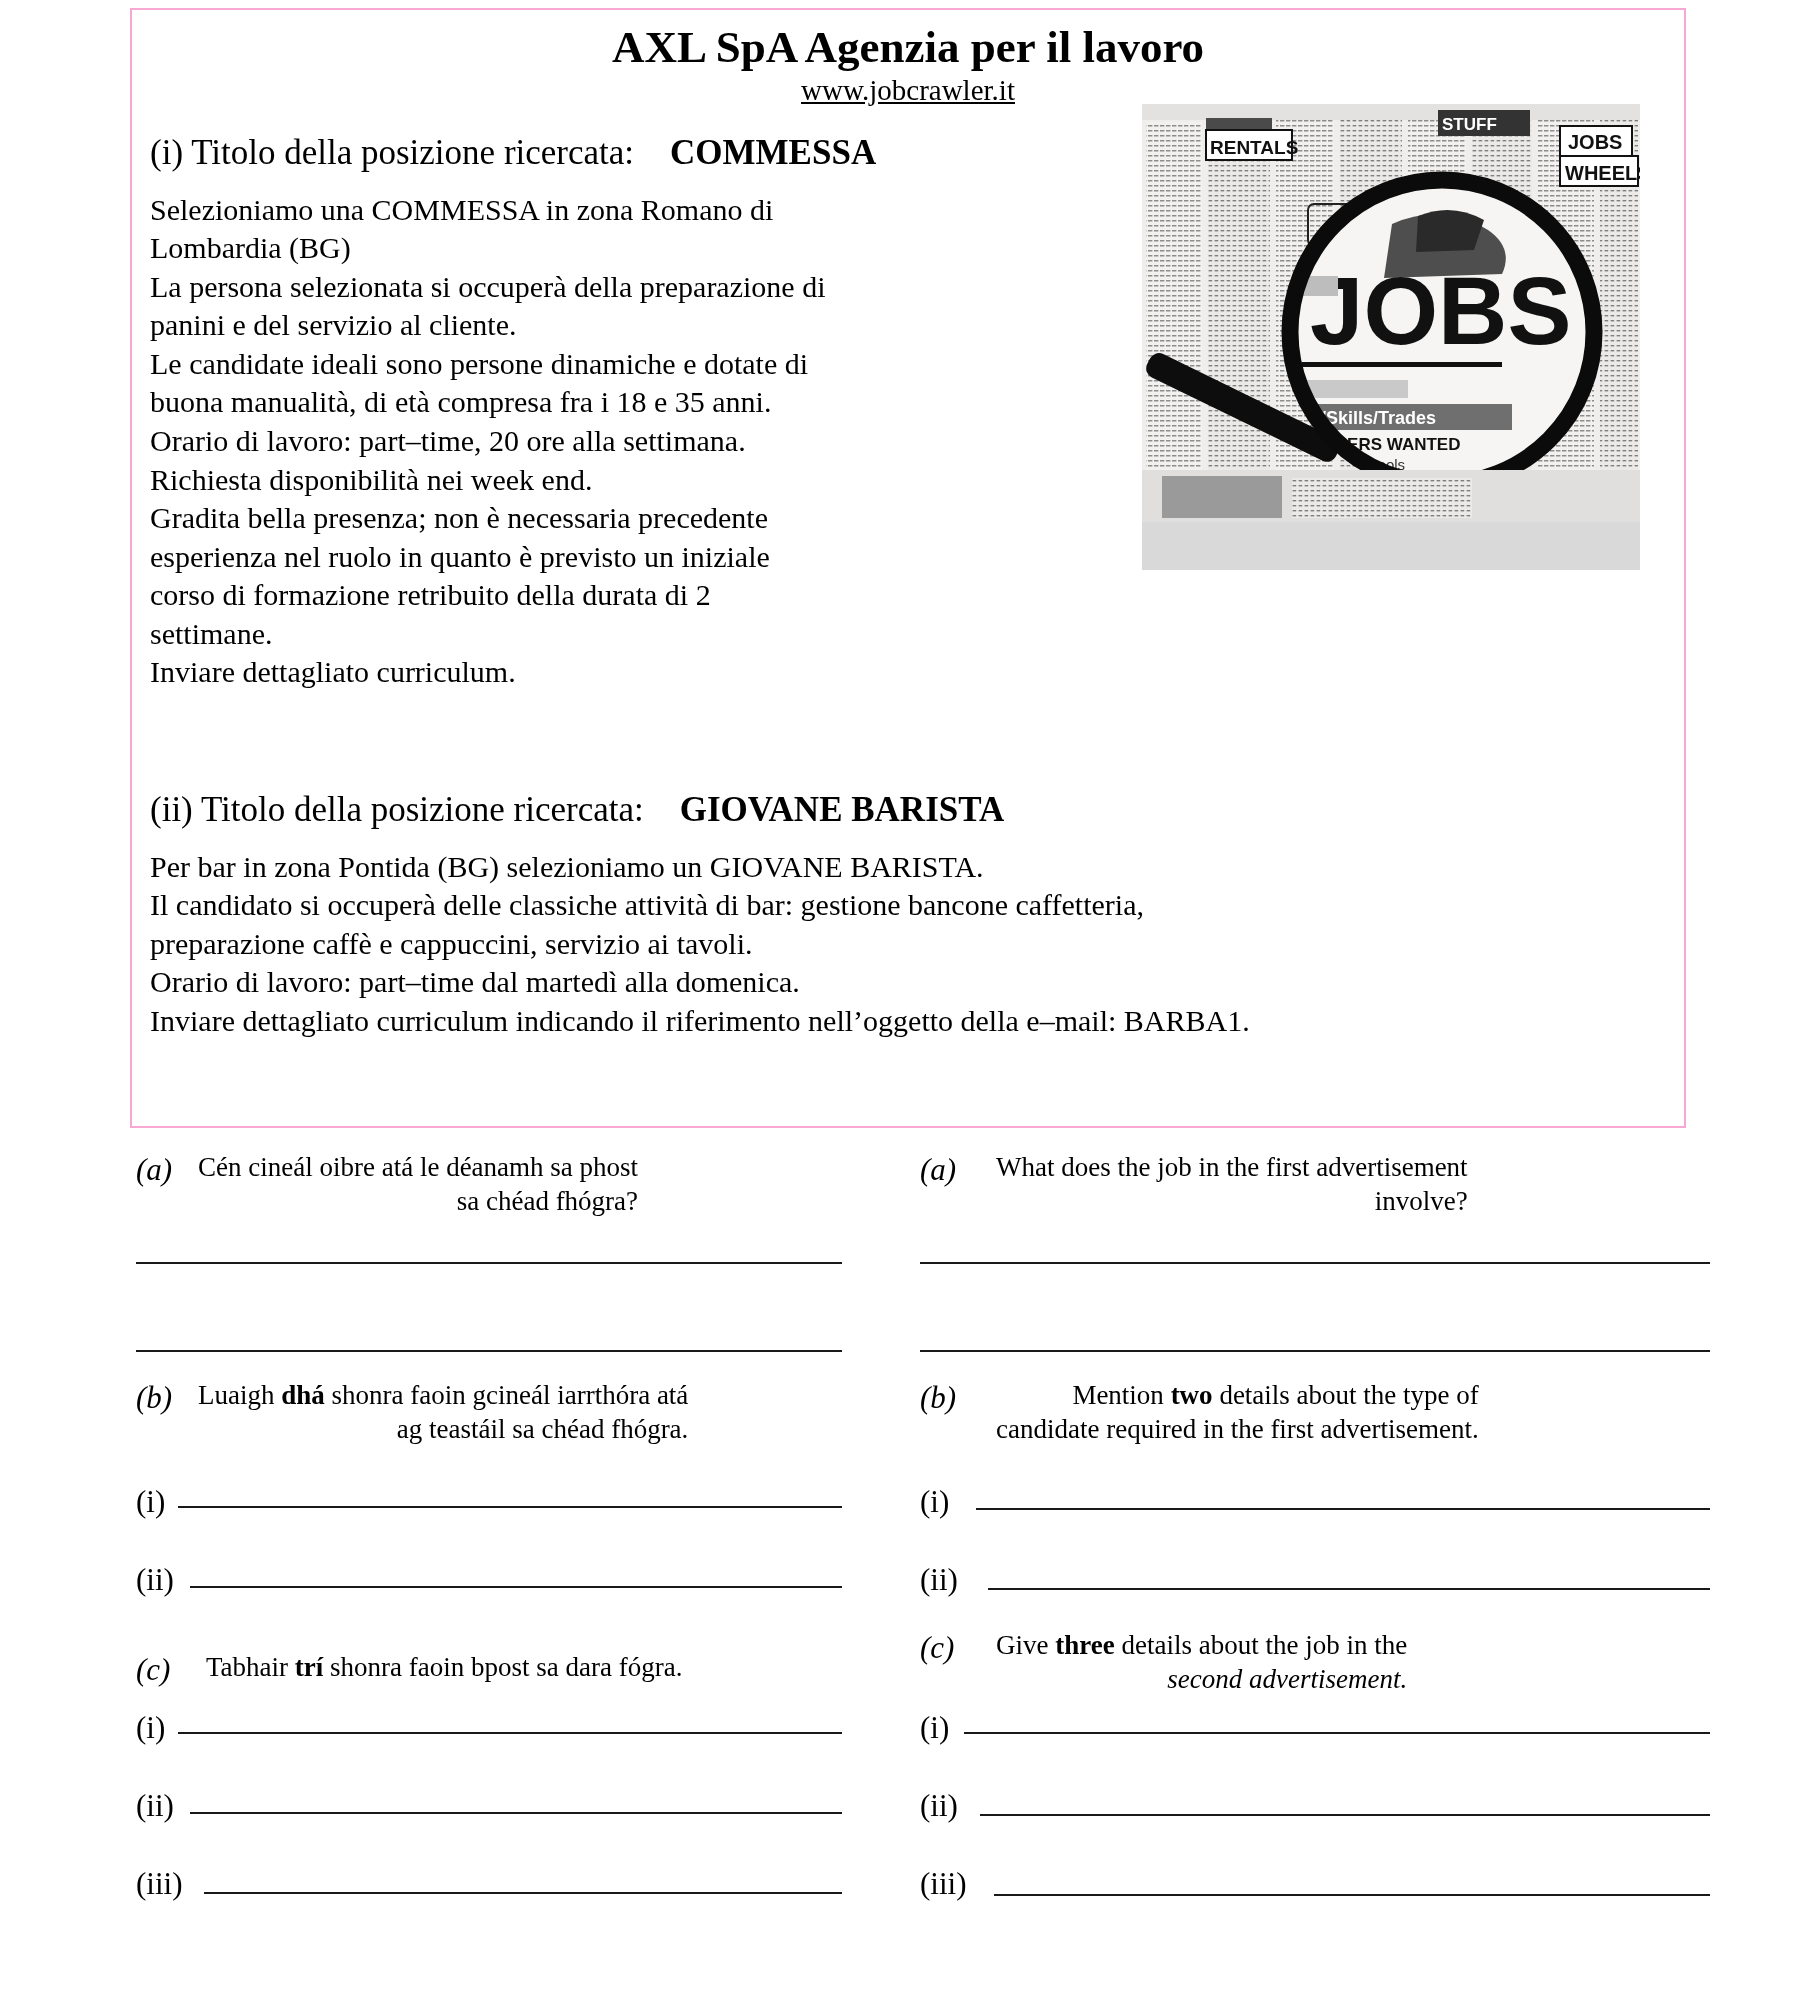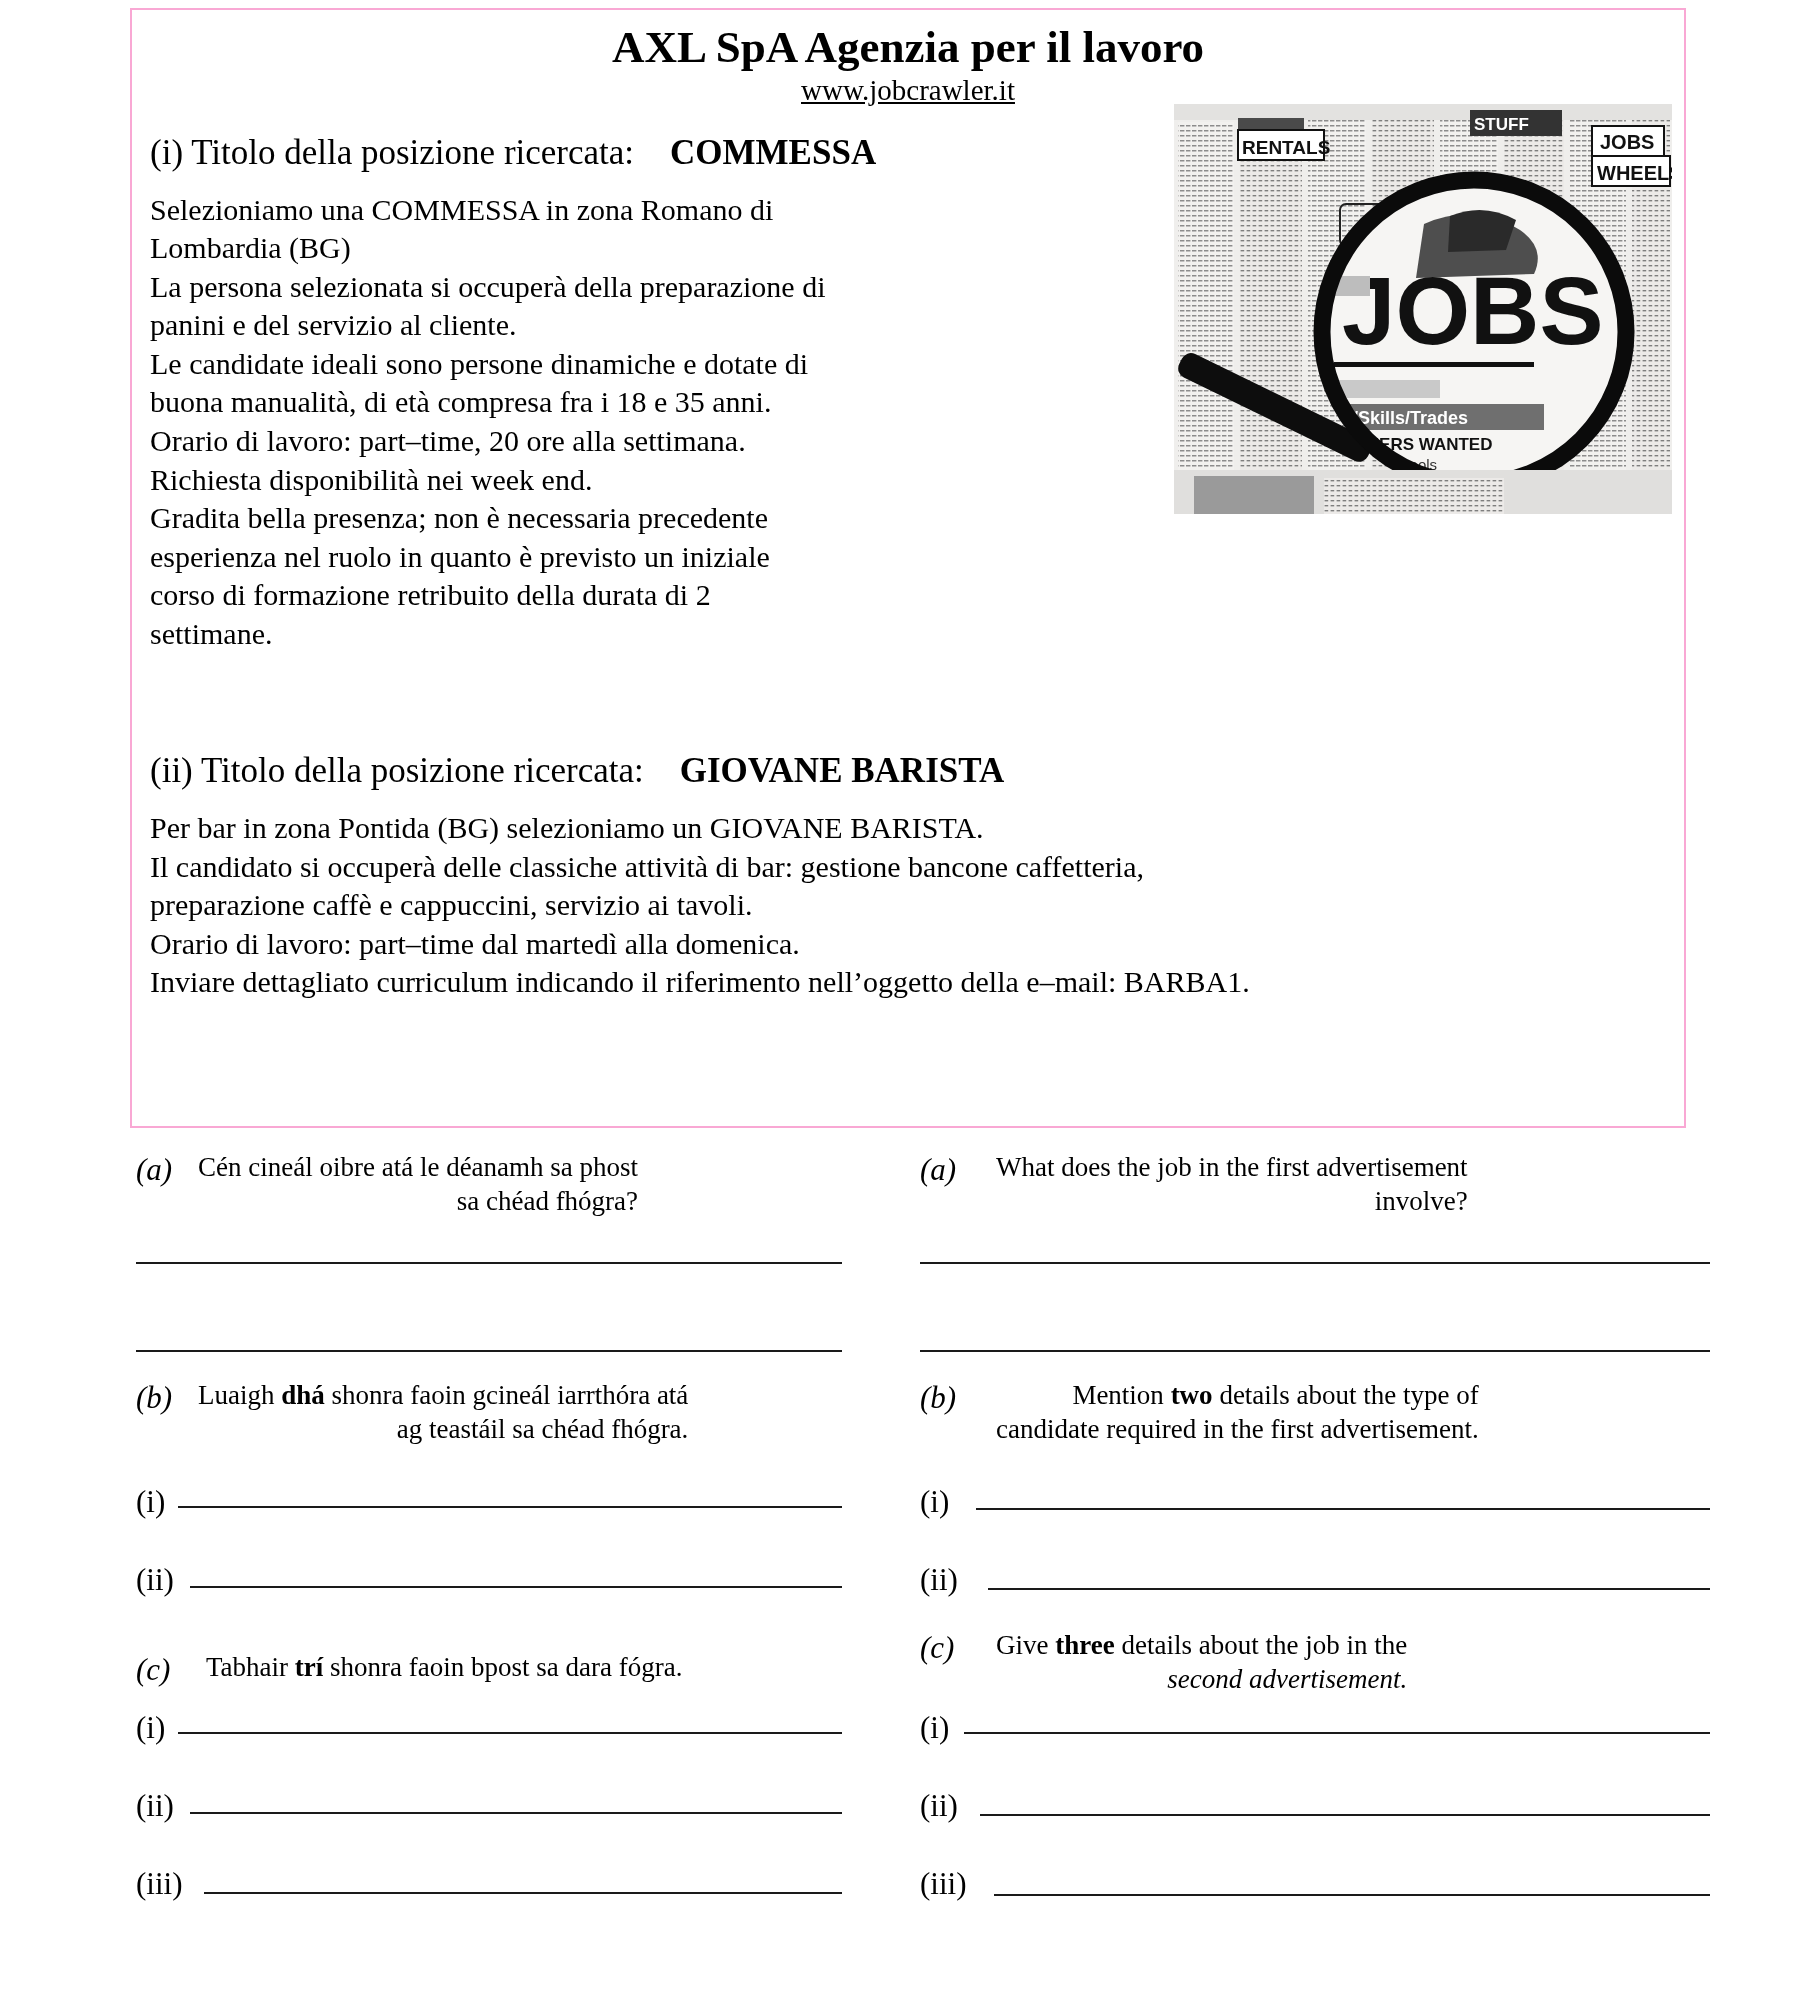--- a/index.html
+++ b/index.html
@@ -71,24 +71,23 @@
     display: block;
     white-space: nowrap;
   }
 
   
   #ad-photo {
     position: absolute;
     left: 1010px;
     top: 94px;
     width: 498px;
-    height: 410px;
+    height: 466px;
     overflow: hidden;
     background: #d9d9d9;
-    margin-left: 32px;
   }
   #ad-photo svg { display: block; }
 
   
   .gap { height: 72px; }
 
   
   #questions {
     position: absolute;
     left: 0;
@@ -241,20 +240,21 @@
     <span class="ln">La persona selezionata si occuperà della preparazione di</span>
     <span class="ln">panini e del servizio al cliente.</span>
     <span class="ln">Le candidate ideali sono persone dinamiche e dotate di</span>
     <span class="ln">buona manualità, di età compresa fra i 18 e 35 anni.</span>
     <span class="ln">Orario di lavoro: part–time, 20 ore alla settimana.</span>
     <span class="ln">Richiesta disponibilità nei week end.</span>
     <span class="ln">Gradita bella presenza; non è necessaria precedente</span>
     <span class="ln">esperienza nel ruolo in quanto è previsto un iniziale</span>
     <span class="ln">corso di formazione retribuito della durata di 2</span>
     <span class="ln">settimane.</span>
+    <span class="ln">Inviare dettagliato curriculum.</span>
   </div>
 
   <div class="gap"></div>
 
   <div class="pos-heading">
     <span>(ii) Titolo della posizione ricercata:</span><span class="pos-value">GIOVANE BARISTA</span>
   </div>
 
   <div class="ad-body wide">
     <span class="ln">Per bar in zona Pontida (BG) selezioniamo un GIOVANE BARISTA.</span>

